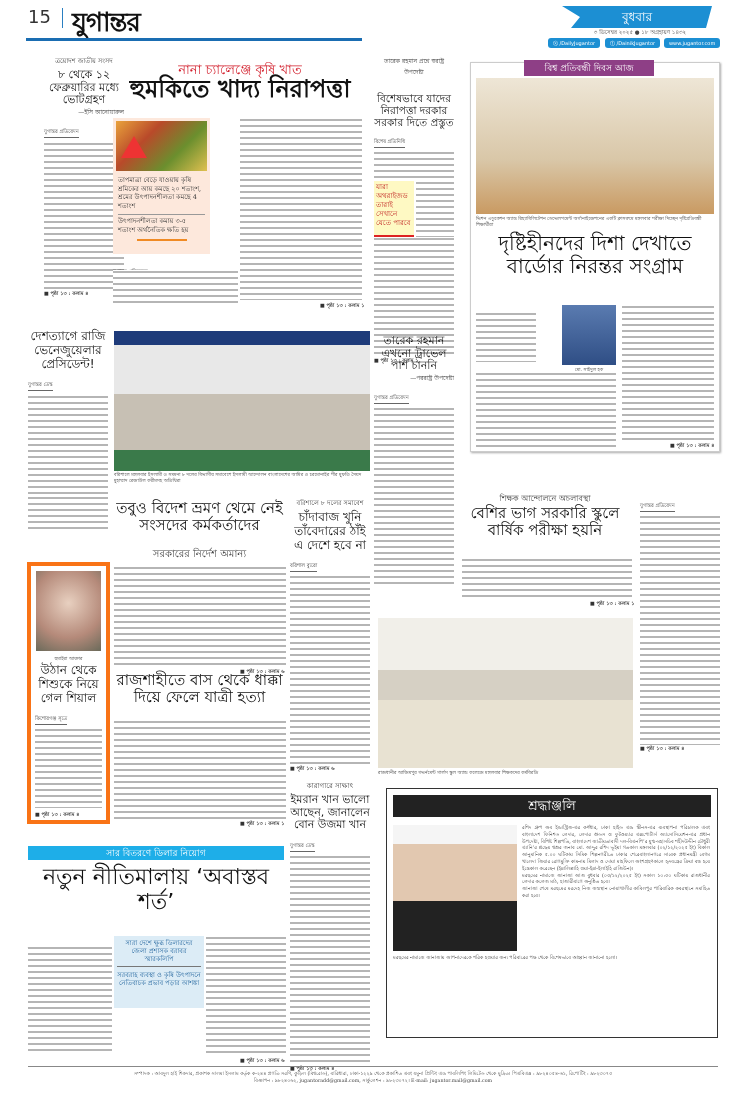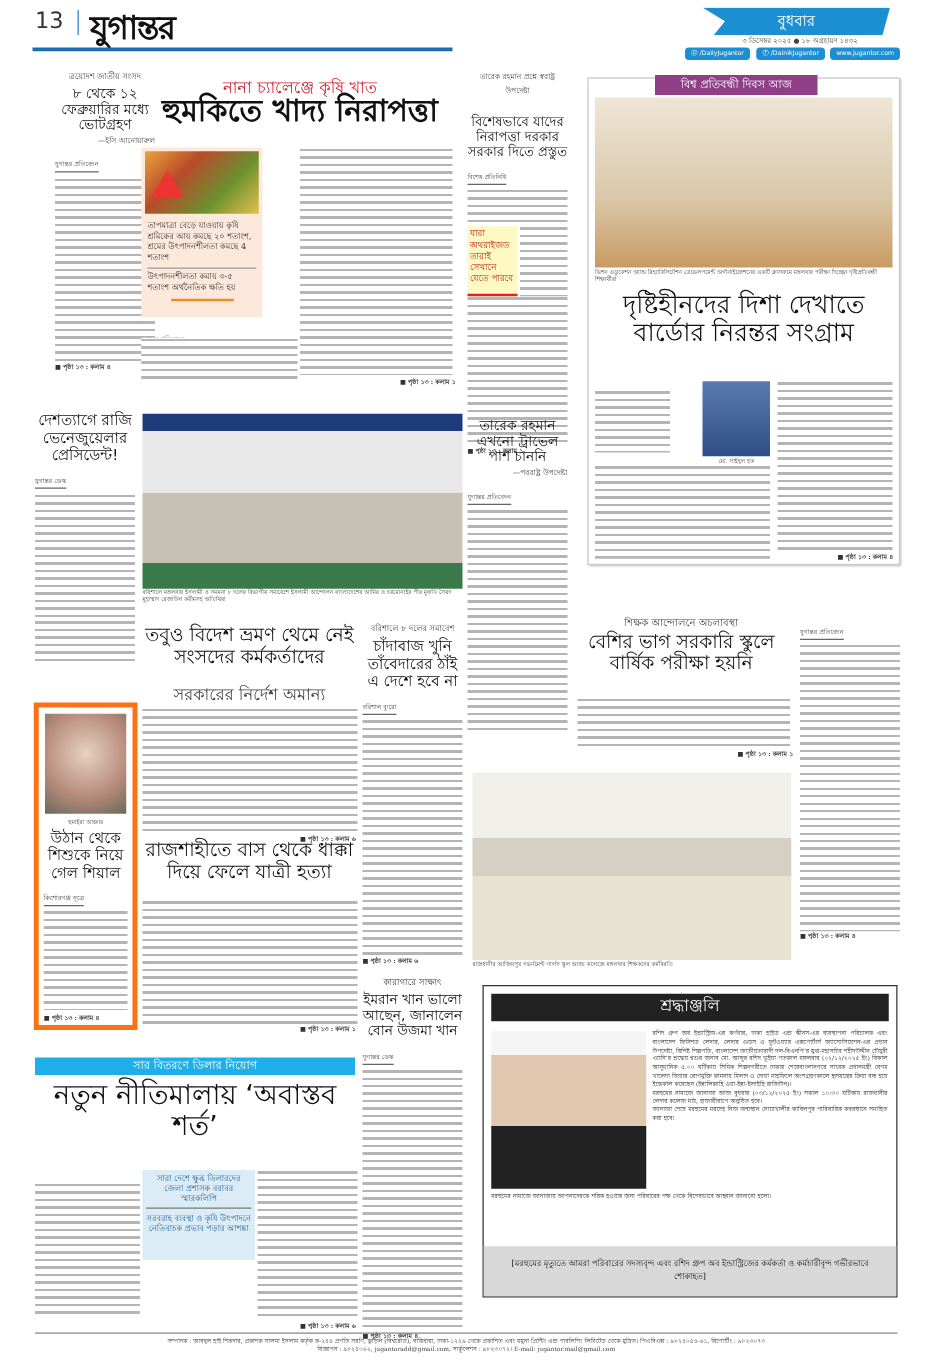--- a/index.html
+++ b/index.html
@@ -17,21 +17,21 @@
 #pgsep{left:62px;top:8px;width:1px;height:20px;background:#2a7fc1}
 #logo{left:72px;top:2px;font-size:26px;font-weight:900;color:#111;font-family:Liberation Sans, sans-serif;letter-spacing:-1px}
 #rule{left:26px;top:38px;width:336px;height:3px;background:#1a6db2}
 #day{left:562px;top:6px;width:150px;height:22px;background:#1c8fd3;color:#fff;font-family:"DejaVu Sans",sans-serif;font-size:12px;text-align:center;line-height:22px;clip-path:polygon(0 0,100% 0,96% 100%,6% 100%,12% 50%)}
 #date{left:550px;top:29px;width:180px;font-size:5.5px;color:#444;text-align:center;font-family:"DejaVu Sans",sans-serif}
 .social{top:38px;height:10px;background:#1c8fd3;color:#fff;font-size:5px;line-height:10px;padding:0 5px;border-radius:3px;font-family:"DejaVu Sans",sans-serif}
 </style>
 </head>
 <body>
 
-<div class="abs" id="pgnum">13</div>
+<div class="abs" id="pgnum">15</div>
 <div class="abs" id="pgsep"></div>
 <div class="abs" id="logo">যুগান্তর</div>
 <div class="abs" id="rule"></div>
 <div class="abs" id="day">বুধবার</div>
 <div class="abs" id="date">৩ ডিসেম্বর ২০২৫ ● ১৮ অগ্রহায়ণ ১৪৩২</div>
 <a class="abs social" style="left:548px">ⓧ /DailyJugantor</a>
 <a class="abs social" style="left:605px">ⓕ /DainikJugantor</a>
 <a class="abs social" style="left:664px">www.jugantor.com</a>
 
 <div class="abs" style="left:44px;top:56px;width:80px">
@@ -98,21 +98,21 @@
   <div class="hl" style="font-size:11px">তারেক রহমান এখনো ট্রাভেল পাশ চাননি</div>
   <div style="font-size:6px;text-align:right;color:#444">—পররাষ্ট্র উপদেষ্টা</div>
   <div class="byline">যুগান্তর প্রতিবেদন</div>
   <div class="lines" style="height:180px;margin-top:3px"></div>
 </div>
 
 <div class="abs" style="left:28px;top:496px;width:80px">
     <div class="lines" style="height:34px"></div>
   </div>
 <div class="abs hl" style="left:112px;top:500px;width:175px;font-size:15px">তবুও বিদেশ ভ্রমণ থেমে নেই সংসদের কর্মকর্তাদের</div>
-<div class="abs kicker" style="left:112px;top:546px;width:175px;font-size:13px">সরকারের নির্দেশ অমান্য</div>
+<div class="abs kicker" style="left:112px;top:546px;width:175px;font-size:10px">সরকারের নির্দেশ অমান্য</div>
 <div class="abs" style="left:114px;top:556px;width:60px"><div class="byline">বিশেষ প্রতিনিধি</div></div>
 <div class="abs lines" style="left:114px;top:566px;width:172px;height:100px"></div>
 <div class="abs jump" style="left:240px;top:668px">■ পৃষ্ঠা ১৩ : কলাম ৬</div>
 
 <div class="abs" style="left:290px;top:498px;width:80px">
   <div class="kicker" style="font-size:6.5px">বরিশালে ৮ দলের সমাবেশ</div>
   <div class="hl" style="font-size:12px;margin-top:2px">চাঁদাবাজ খুনি তাঁবেদারের ঠাঁই এ দেশে হবে না</div>
   <div class="byline">বরিশাল ব্যুরো</div>
   <div class="lines" style="height:190px;margin-top:3px"></div>
   <div class="jump">■ পৃষ্ঠা ১৩ : কলাম ৬</div>
@@ -167,20 +167,19 @@
 
 <div class="abs" style="left:386px;top:788px;width:332px;height:250px;border:1.5px solid #333">
   <div style="margin:6px;height:22px;background:#222;color:#fff;text-align:center;font-size:13px;line-height:22px;font-family:'DejaVu Sans',sans-serif">শ্রদ্ধাঞ্জলি</div>
   <div class="ph" style="position:absolute;left:6px;top:36px;width:124px;height:126px;background:linear-gradient(180deg,#f5f5f5 0 15%,#e2c8b0 15% 60%,#222 60%)"></div>
   <div style="position:absolute;left:135px;top:36px;width:188px;font-size:4.8px;line-height:6.8px;color:#333;text-align:justify">
     <div>রশিদ গ্রুপ অব ইন্ডাস্ট্রিজ-এর কর্ণধার, ঢাকা হাইড এন্ড স্কীনস-এর ব্যবস্থাপনা পরিচালক এবং বাংলাদেশ ফিনিশড লেদার, লেদার গুডস ও ফুটওয়্যার এক্সপোর্টার্স অ্যাসোসিয়েশন-এর প্রধান উপদেষ্টা, বিশিষ্ট শিল্পপতি, বাংলাদেশ জাতীয়তাবাদী দল-বিএনপি’র যুগ্ম-মহাসচিব শহীদউদ্দীন চৌধুরী এ্যানি’র শ্রদ্ধেয় শ্বশুর জনাব মো. আব্দুর রশিদ ভূইয়া গতকাল মঙ্গলবার (০২/১২/২০২৫ ইং) বিকাল আনুমানিক ৫.০০ ঘটিকায় সিমিক শিল্পনগরীতে ঢাকার শেরেবাংলানগরে সাবেক প্রধানমন্ত্রী বেগম খালেদা জিয়ার রোগমুক্তি কামনায় মিলাদ ও দোয়া মাহফিলে অংশগ্রহণকালে হৃদযন্ত্রের ক্রিয়া বন্ধ হয়ে ইন্তেকাল করেছেন (ইন্নালিল্লাহি ওয়া-ইন্না-ইলাইহি রাজিউন)।</div>
     <div>মরহুমের নামাজে জানাজা আজ বুধবার (০৩/১২/২০২৫ ইং) সকাল ১০:৩০ ঘটিকায় রাজধানীর লেদার কলেজ মাঠ, হাজারীবাগে অনুষ্ঠিত হবে।</div>
     <div>জানাজা শেষে মরহুমের মরদেহ নিজ জন্মস্থান নোয়াখালীর কাবিলপুর পারিবারিক কবরস্থানে সমাহিত করা হবে।</div>
   </div>
   <div style="position:absolute;left:6px;top:166px;width:318px;font-size:4.8px;line-height:6.8px;color:#333">মরহুমের নামাজে জানাজায় আপনাদেরকে শরিক হওয়ার জন্য পরিবারের পক্ষ থেকে বিশেষভাবে আহ্বান জানানো হলো।</div>
-  <div style="position:absolute;left:0;bottom:0;width:100%;height:40px;background:#d8d8d8;font-size:6.5px;line-height:10px;text-align:center;padding:9px 20px;color:#111">[মরহুমের মৃত্যুতে আমরা পরিবারের সদস্যবৃন্দ এবং রশিদ গ্রুপ অব ইন্ডাস্ট্রিজের কর্মকর্তা ও কর্মচারীবৃন্দ গভীরভাবে শোকাহত]</div>
 </div>
 
 <div class="abs" style="left:28px;top:1066px;width:690px;height:0.8px;background:#888"></div>
 <div class="abs" style="left:28px;top:1070px;width:690px;text-align:center;font-size:4.8px;line-height:7px;color:#444">
   <div>সম্পাদক : আবদুল হাই শিকদার, প্রকাশক সালমা ইসলাম কর্তৃক ক-২৪৪ প্রগতি সরণি, কুড়িল (বিশ্বরোড), বারিধারা, ঢাকা-১২২৯ থেকে প্রকাশিত এবং যমুনা প্রিন্টিং এন্ড পাবলিশিং লিমিটেড থেকে মুদ্রিত। পিএবিএক্স : ৯৮২৪০৫৪-৬১, রিপোর্টিং : ৯৮২৩০৭৩</div>
   <div>বিজ্ঞাপন : ৯৮২৪০৬২, jugantoradd@gmail.com, সার্কুলেশন : ৯৮২৩০৭২। E-mail: jugantor.mail@gmail.com</div>
 </div>
 
 </body></html>

